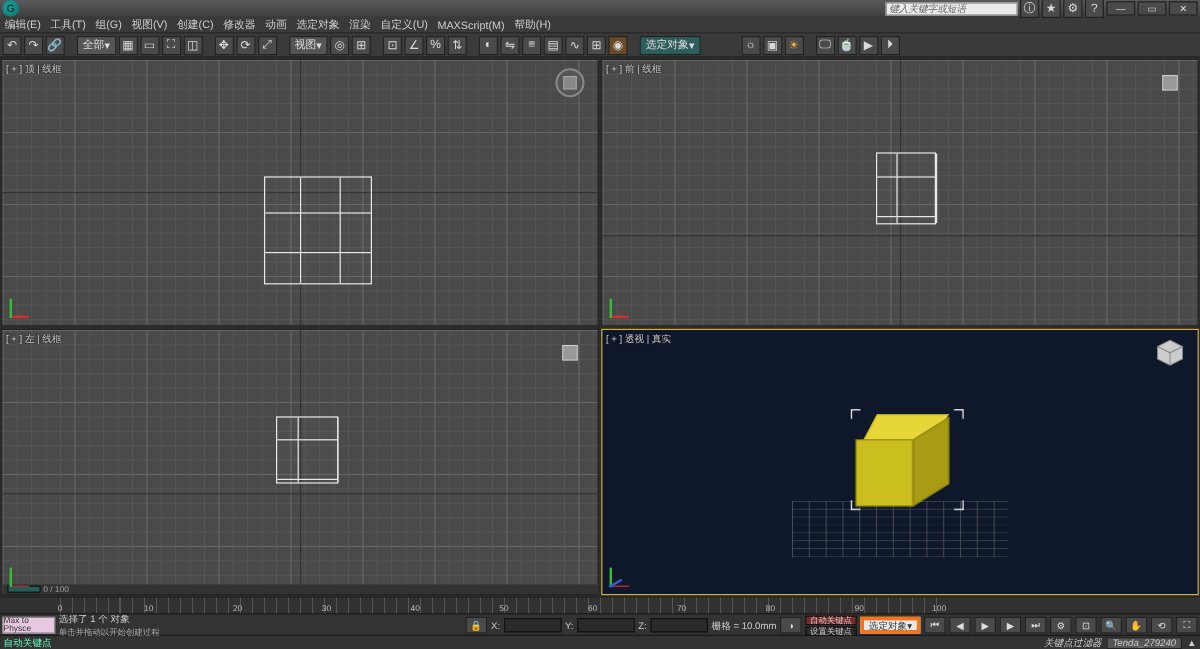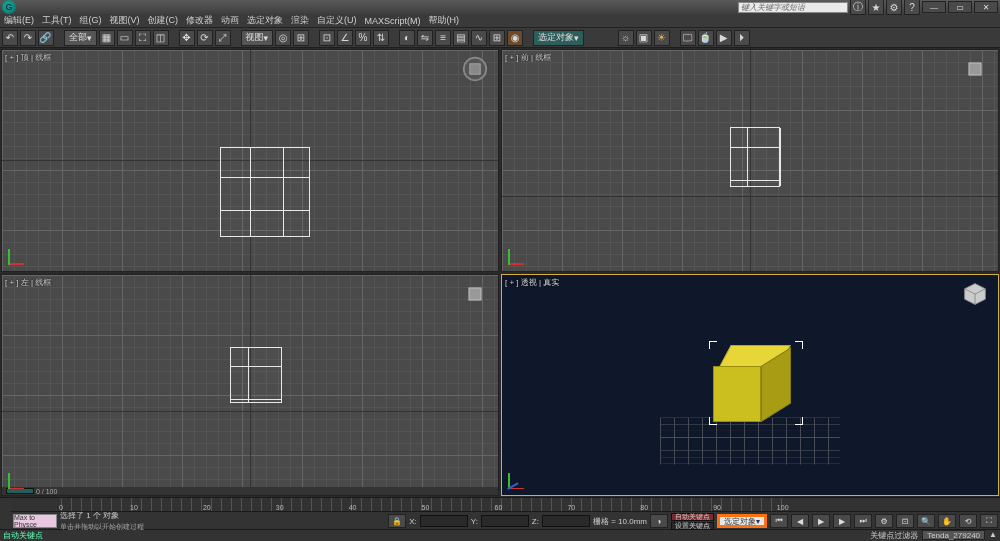--- a/index.html
+++ b/index.html
@@ -186,21 +186,20 @@
   .scroll-thumb {
     height:6px; background:#225e5b; width:28px; margin-left:4px;
     border:1px solid #111;
   }
   .scroll-label { font-size:7px; color:#aaa; margin-left:2px;}
   
   .timeline-area {
     height:32px;
     background:#333;
     border-top:1px solid #1a1a1a;
-    padding-left:11px;
   }
   .time-ruler {
     height:14px;
     background:#323232;
     position:relative;
     display:flex;
     border-bottom:1px solid #1a1a1a;
   }
   .ruler-fill { flex:1; position:relative; }
   .ruler-ticks { position:absolute; inset:0;
@@ -225,21 +224,21 @@
   .coord-box { height:12px; background:#2a2a2a; border:1px solid #111; padding:0 3px; font-size:8px; color:#ccc; display:flex;align-items:center; }
   .auto-select {
     height:14px; background:#e8e8e8; color:#333; font-size:8px;
     border:3px solid #f97316; padding:0 4px; display:flex;align-items:center;
   }
   
   .statusbar {
     height:12px; background:#333; border-top:1px solid #1a1a1a;
     display:flex; align-items:center; padding:0 3px; gap:6px; font-size:8px; color:#ccc;
   }
-  .stat-right { margin-left:auto; display:flex; gap:4px; align-items:flex-start;}
+  .stat-right { margin-left:auto; display:flex; gap:4px; align-items:center;font-style:italic;}
   .tag-box { background:#555; border:1px solid #222; padding:0 4px; height:10px; display:flex;align-items:center;}
   .viewcube-svg { width:26px; height:26px; }
   .circle-vc { stroke:#888; stroke-width:2; fill:#555; }
 </style>
 </head>
 <body>
 
 <div class="titlebar">
   <div class="app-icon">G</div>
   <div class="title-right">

